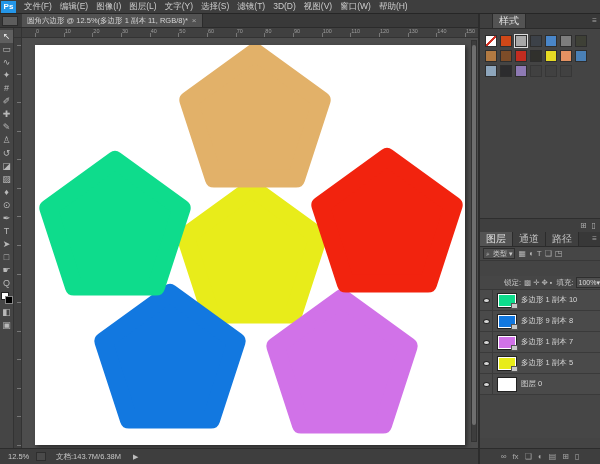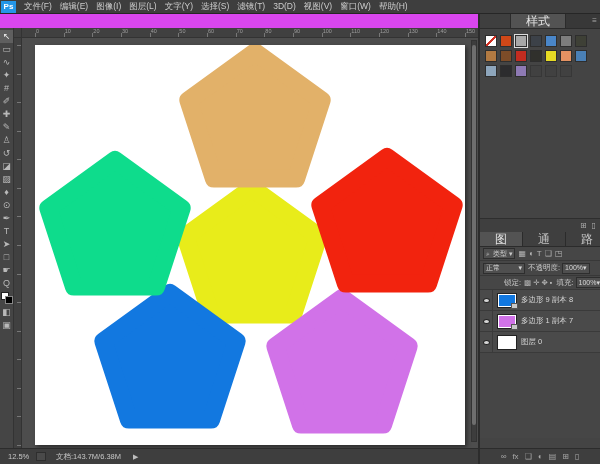--- a/index.html
+++ b/index.html
@@ -46,21 +46,21 @@
   .v-num{position:absolute;right:1px;font-size:5.5px;color:#9c9c9c;transform:rotate(-90deg);transform-origin:right top;}
   #white-canvas{position:absolute;left:21px;top:17px;width:430px;height:400px;background:#ffffff;
                 box-shadow:2px 2px 4px rgba(0,0,0,.45);overflow:hidden;}
   #v-scrollbar{position:absolute;right:1px;top:12px;width:6px;height:402px;background:#3d3d3d;border:1px solid #333;}
   #v-scroll-thumb{position:absolute;left:0px;top:4px;width:4px;height:380px;background:#6e6e6e;border-radius:2px;}
 
   
   #right-panel{position:absolute;left:478px;top:14px;width:122px;height:450px;background:#444444;
                border-left:2px solid #2c2c2c;}
   .panel-tabs{position:absolute;left:0;width:120px;height:15px;background:#383838;display:flex;align-items:stretch;border-bottom:1px solid #2b2b2b;}
-  .panel-tab{padding:0 15px;line-height:14px;font-size:12px;color:#c3c3c3;background:#3f3f3f;border-right:1px solid #2b2b2b;}
+  .panel-tab{padding:0 6px;line-height:14px;font-size:10px;color:#c3c3c3;background:#3f3f3f;border-right:1px solid #2b2b2b;}
   .panel-tab.active{background:#535353;color:#e2e2e2;}
   .panel-menu{margin-left:auto;padding:0 3px;line-height:14px;font-size:8px;color:#a8a8a8;}
   #styles-tabs{top:0;}
   #styles-grid{position:absolute;left:3px;top:19px;width:114px;display:flex;flex-wrap:wrap;}
   .swatch{width:12px;height:12px;margin:1.5px;border:1px solid #2e2e2e;background:#888;}
   .swatch.sel{outline:1px solid #dcdcdc;}
   .swatch.none{background:linear-gradient(135deg,#fff 44%,#d03022 44%,#d03022 56%,#fff 56%);}
   .swatch.empty{background:#414141;border:1px solid #373737;}
   #styles-bottom{position:absolute;left:0;top:204px;width:120px;height:14px;background:#3f3f3f;
                  border-top:1px solid #2e2e2e;display:flex;justify-content:flex-end;align-items:center;padding-right:4px;}
@@ -114,20 +114,27 @@
       <div class="menu-item">图层(L)</div>
       <div class="menu-item">文字(Y)</div>
       <div class="menu-item">选择(S)</div>
       <div class="menu-item">滤镜(T)</div>
       <div class="menu-item">3D(D)</div>
       <div class="menu-item">视图(V)</div>
       <div class="menu-item">窗口(W)</div>
       <div class="menu-item">帮助(H)</div>
     </div>
 
+  <div id="tabbar">
+    <div id="mini-panel"></div>
+    <div id="doc-tab">
+      <span id="doc-tab-title">圆角六边形 @ 12.5%(多边形 1 副本 11, RGB/8)*</span>
+      <span id="doc-tab-close">×</span>
+    </div>
+  </div>
 
   <div id="toolbar">
       <div class="tool sel">↖</div>
       <div class="tool">▭</div>
       <div class="tool">∿</div>
       <div class="tool">✦</div>
       <div class="tool">#</div>
       <div class="tool">✐</div>
       <div class="tool">✚</div>
       <div class="tool">✎</div>
@@ -280,62 +287,71 @@
         <span class="lbl">类型</span>
         <span>▾</span>
       </span>
     <span class="filter-icon">▦</span>
         <span class="filter-icon">◐</span>
         <span class="filter-icon">T</span>
         <span class="filter-icon">❏</span>
         <span class="filter-icon">◳</span>
       </div>
 
-    <div id="blend-row" class="panel-row">
-      <span id="blend-select" class="field">
-        <span>正常</span>
-        <span>▾</span>
-      </span>
-      <span class="lbl">不透明度:</span>
-      <span class="field">
-        <span>100%</span>
-        <span>▾</span>
-      </span>
-    </div>
 
     <div id="lock-row" class="panel-row">
       <span class="lbl">锁定:</span>
       <span id="lock-icons"><span class="lock-icon">▩</span><span class="lock-icon">✛</span><span class="lock-icon">✥</span><span class="lock-icon">▪</span></span>
       <span class="lbl">填充:</span>
       <span class="field">
         <span>100%</span>
         <span>▾</span>
       </span>
     </div>
 
     <div id="layer-list">
         <div class="layer-row">
           <div class="eye-cell">
             <span class="eye"></span>
           </div>
           <div class="thumb">
+            <div class="thumb-fill" style="background: rgb(14, 220, 140);"></div>
+            <div class="thumb-badge"></div>
+          </div>
+          <span class="layer-name">多边形 1 副本 10</span>
+        </div>
+        <div class="layer-row">
+          <div class="eye-cell">
+            <span class="eye"></span>
+          </div>
+          <div class="thumb">
             <div class="thumb-fill" style="background: rgb(18, 120, 224);"></div>
             <div class="thumb-badge"></div>
           </div>
           <span class="layer-name">多边形 9 副本 8</span>
         </div>
         <div class="layer-row">
           <div class="eye-cell">
             <span class="eye"></span>
           </div>
           <div class="thumb">
             <div class="thumb-fill" style="background: rgb(209, 114, 232);"></div>
             <div class="thumb-badge"></div>
           </div>
           <span class="layer-name">多边形 1 副本 7</span>
+        </div>
+        <div class="layer-row">
+          <div class="eye-cell">
+            <span class="eye"></span>
+          </div>
+          <div class="thumb">
+            <div class="thumb-fill" style="background: rgb(232, 236, 26);"></div>
+            <div class="thumb-badge"></div>
+          </div>
+          <span class="layer-name">多边形 1 副本 5</span>
         </div>
         <div class="layer-row">
           <div class="eye-cell">
             <span class="eye"></span>
           </div>
           <div class="thumb">
             <div class="thumb-fill" style="background: rgb(255, 255, 255);"></div>
           </div>
           <span class="layer-name">图层 0</span>
         </div>

